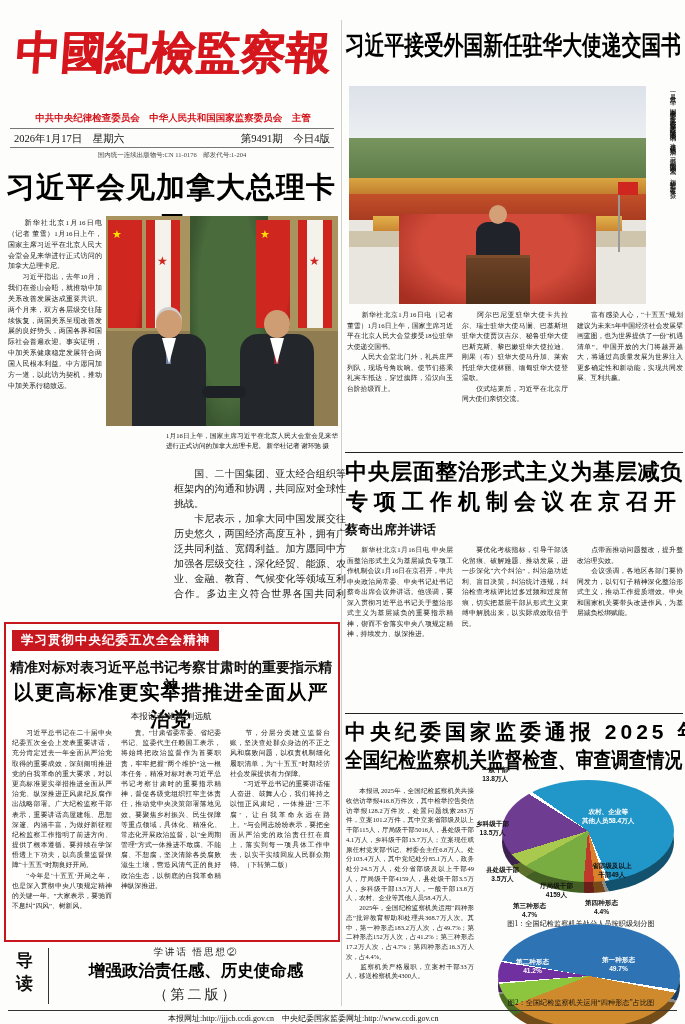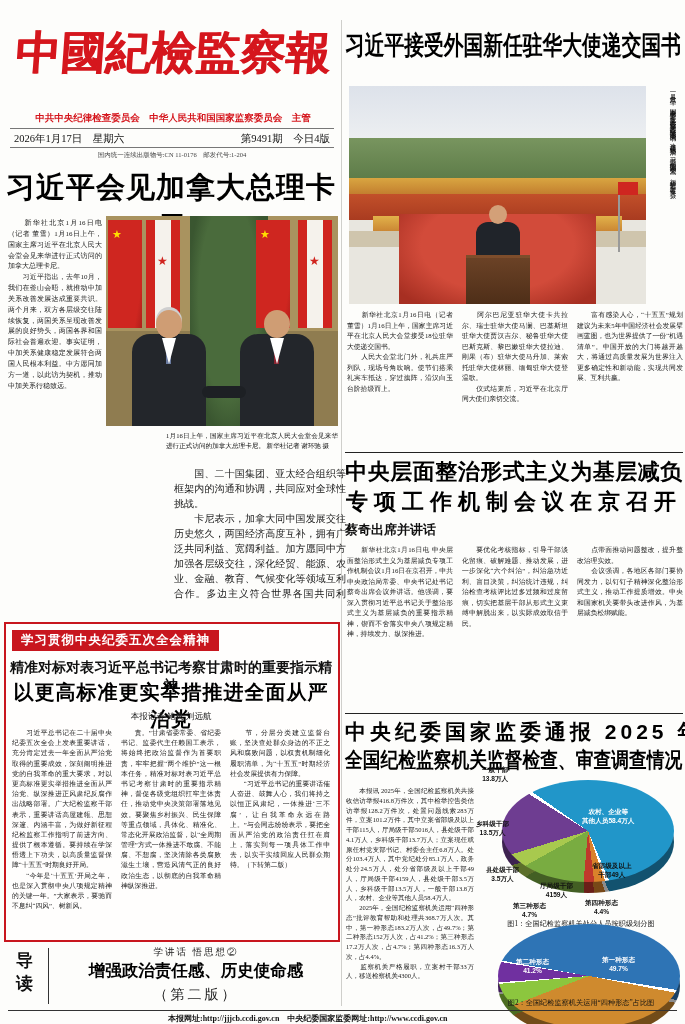--- a/index.html
+++ b/index.html
@@ -115,21 +115,21 @@
       background:conic-gradient(from -80deg,#2e74b5 0 179deg,#fff 179deg 181deg,#cf8a2e 181deg 329deg,
       #8cc63e 329deg 345deg,#fff 345deg 346deg,#7030a0 346deg 359deg,#fff 359deg 360deg);}
   .p2d{top:934px;}
   .plab{position:absolute;font-size:6.6px;font-weight:bold;line-height:1.35;text-align:center;color:#111;
         font-family:"Liberation Sans","DejaVu Sans",sans-serif;}
   .plab.white{color:#fff;}
   .pcap{position:absolute;left:478px;width:206px;text-align:center;font-size:7.2px;color:#111;}
 
   
   .foot-rule{left:8px;top:1010px;width:669px;border-top:1px solid #333;}
-  .foot-text{left:168px;top:1013px;font-size:8px;font-weight:bold;color:#111;}
+  .foot-text{left:168px;top:1013px;font-size:8px;font-weight:normal;color:#111;}
 </style>
 </head>
 <body>
 
 <div id="page">
 
   <div class="abs mast-title">中國紀檢監察報</div>
   <div class="abs mast-sup">中共中央纪律检查委员会　中华人民共和国国家监察委员会　主管</div>
   <div class="abs rule mast-rule1"></div>
   <div class="abs mast-date">

